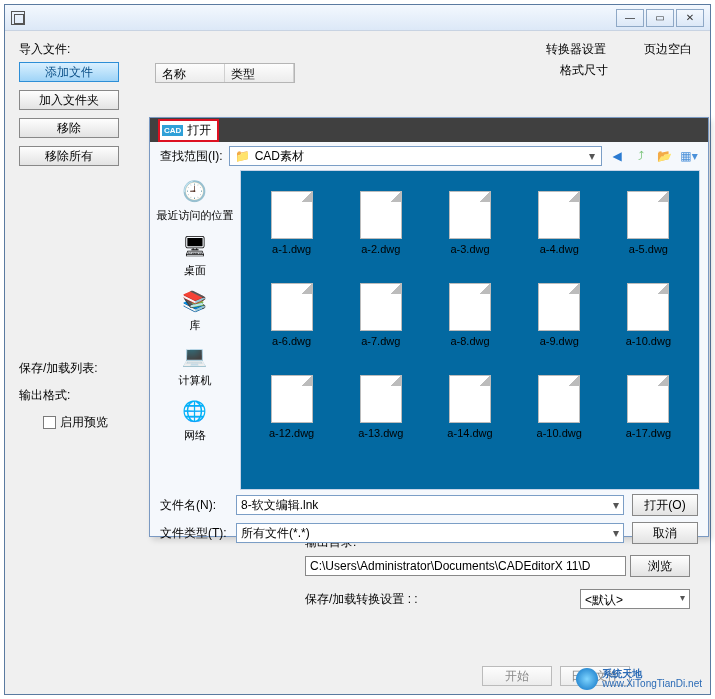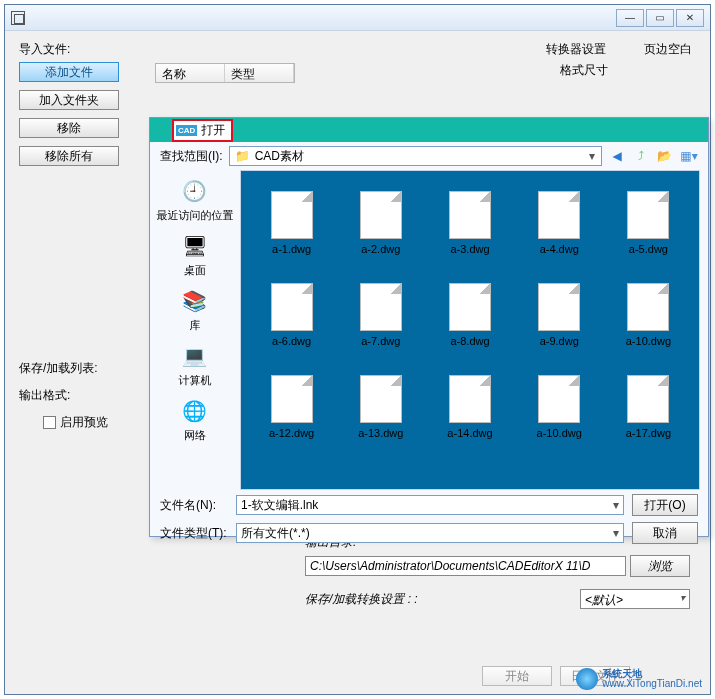--- a/index.html
+++ b/index.html
@@ -17,35 +17,35 @@
   .side-btn { width:100px; height:20px; background:linear-gradient(#fefefe,#e3e3e3); border:1px solid #888; margin-bottom:8px; font-size:12px; display:flex; align-items:center; justify-content:center; cursor:pointer;}
   .side-btn.primary { background:linear-gradient(#daf0ff,#9fd4f7); border:1px solid #2d8ed6; color:#0a4f87;}
   .save-lbl { margin-top:194px; }
   .out-lbl { margin-top:10px;}
   .chk-row { margin-top:10px; display:flex; align-items:center; gap:4px;padding-left:24px;}
   .chk { width:13px; height:13px; border:1px solid #7a7a7a; background:#fff;}
   .list-header { position:absolute; left:150px; top:32px; width:140px; height:20px; border:1px solid #b5b5b5; background:linear-gradient(#fdfdfd,#ececec); display:flex;}
   .lh-col { flex:1; padding:2px 6px; border-right:1px solid #d0d0d0; font-size:12px;}
   .right-settings { position:absolute; right:18px; top:10px; display:flex; gap:36px;}
   .grp { display:flex; flex-direction:column;}
-  .bottom-area { position:absolute; left:300px; right:20px; bottom:18px; top:480px; font-size:12px;font-style:italic;}
+  .bottom-area { position:absolute; left:300px; right:20px; bottom:18px; top:480px; font-size:12px;}
   .line { display:flex; align-items:center; gap:4px; margin-bottom:8px;}
   .tbox { height:20px; border:1px solid #888; background:#fff; padding:2px 4px; flex:1; font-size:12px;}
   .btn { width:60px; height:22px; border:1px solid #888; background:linear-gradient(#fefefe,#e3e3e3); display:flex; align-items:center; justify-content:center; font-size:12px; cursor:pointer;}
   .dd { height:20px; border:1px solid #888; background:#fff; padding:2px 18px 2px 4px; font-size:12px; position:relative; display:inline-block; min-width:80px;}
   .dd::after { content:"▾"; position:absolute; right:4px; top:2px; font-size:10px; color:#555;}
   .foot-btns { position:absolute; bottom:8px; right:80px; display:flex; gap:8px;}
   .foot-btn { width:70px; height:20px; border:1px solid #bbb; background:linear-gradient(#fdfdfd,#ececec); color:#888; display:flex; align-items:center; justify-content:center; font-size:12px;}
   .logo { position:absolute; bottom:4px; right:8px; font-size:10px; color:#2a6ab5; display:flex; align-items:center; gap:4px;}
   .logo-ico { width:22px; height:22px; border-radius:50%; background:radial-gradient(#7fd5ff,#0a6fc2);}
   .logo-txt { display:flex; flex-direction:column; line-height:10px;}
 
   
   .open-dialog { position:absolute; left:144px; top:86px; width:560px; height:420px; border:1px solid #7a99c2; background:#f5f8fc; box-shadow:3px 3px 6px rgba(0,0,0,.15); z-index:10;}
-  .od-title { height:24px; display:flex; align-items:center; padding:0 22px; background:#14b8a6;}
+  .od-title { height:24px; display:flex; align-items:center; padding:0 8px; background:#404040;}
   .od-title-box { border:2px solid #d12; padding:1px 6px 1px 2px; display:flex; align-items:center; gap:4px; background:#fff;}
   .cad-ico { background:#2fa0d8; color:#fff; font-size:8px; font-weight:bold; padding:1px 2px;}
   .od-row { display:flex; align-items:center; padding:4px 10px; gap:6px;}
   .od-dd { height:20px; border:1px solid #7b9ec6; background:#fff; padding:1px 6px; flex:1; display:flex; align-items:center; font-size:12px; position:relative;}
   .od-dd::after{content:"▾"; position:absolute; right:6px; color:#555;}
   .od-icons { display:flex; gap:6px; align-items:center;}
   .tb-ico { width:18px; height:18px; display:flex; align-items:center; justify-content:center; font-size:12px;}
   .od-body { display:flex; height:320px;}
   .places { width:90px; display:flex; flex-direction:column; align-items:center; gap:8px; padding-top:6px;}
   .place { display:flex; flex-direction:column; align-items:center; gap:2px; font-size:11px; color:#000; cursor:pointer;}
@@ -238,21 +238,21 @@
             </div>
           <div class="file">
               <div class="file-ico"></div>
               <span>a-17.dwg</span>
             </div>
         </div>
       </div>
       <div class="od-bottom">
         <div class="odb-row">
           <label>文件名(N):</label>
-          <div class="odb-input">1-软文编辑.lnk</div>
+          <div class="odb-input">8-软文编辑.lnk</div>
           <div class="od-btn">打开(O)</div>
         </div>
         <div class="odb-row">
           <label>文件类型(T):</label>
           <div class="odb-input">所有文件(*.*)</div>
           <div class="od-btn">取消</div>
         </div>
       </div>
     </div>
   </div>

